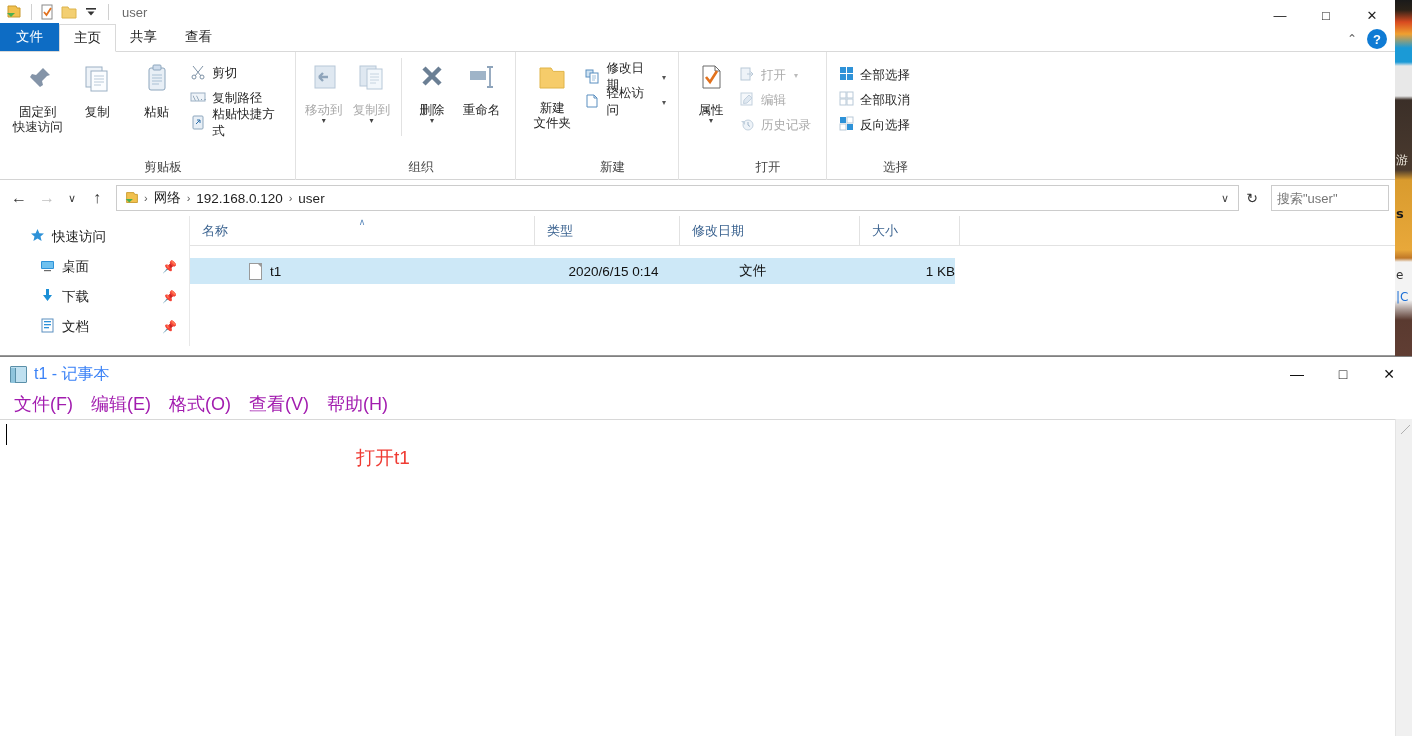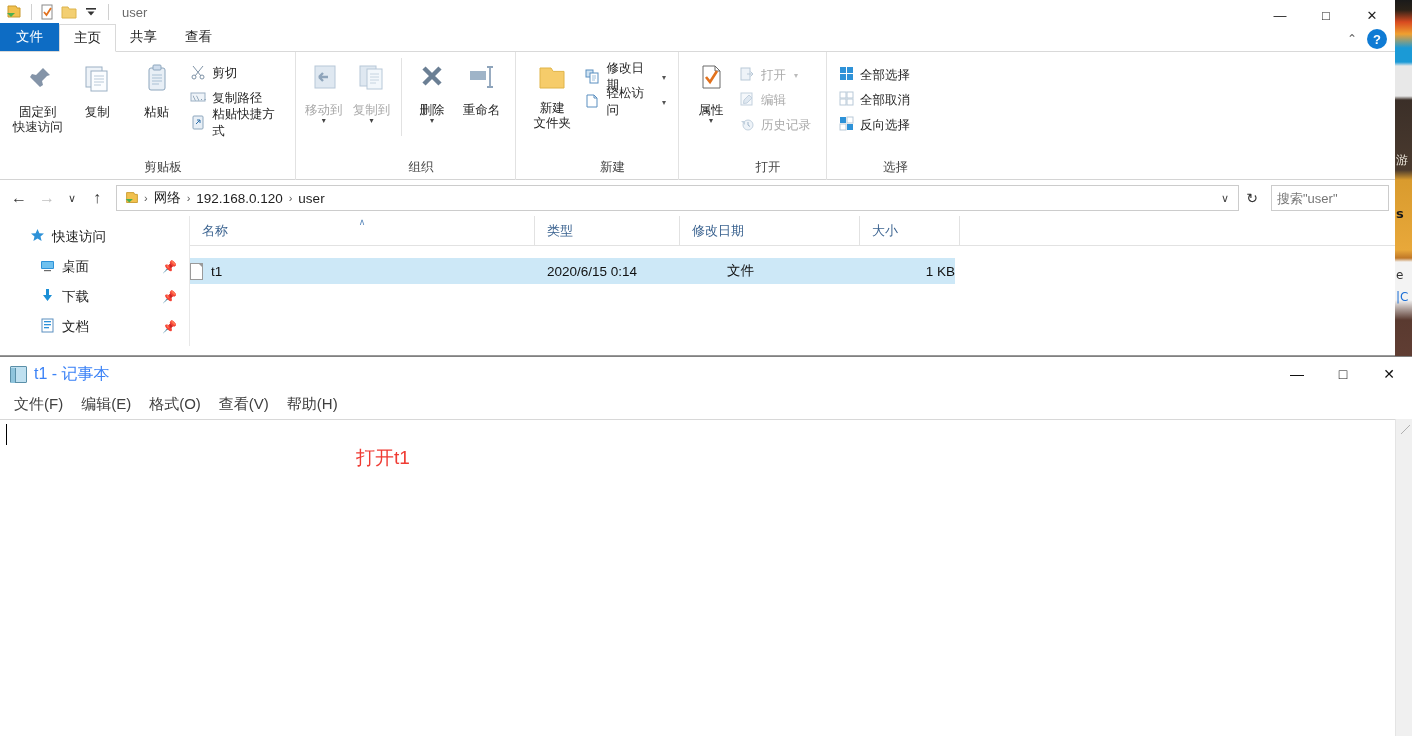--- a/index.html
+++ b/index.html
@@ -179,21 +179,21 @@
   .col.c-size { width: 100px; }
   .col.c-last { flex: 1; border-right: none; }
   .sortarrow {
     position: absolute; left: 50%; top: 1px; transform: translateX(-50%);
     font-size: 9px; color: #5a88bb;
   }
   .filerow {
     height: 26px; width: 765px; display: flex; align-items: center;
     background: #cde8f7; margin-top: 12px;
   }
-  .fr-name { width: 345px; display: flex; align-items: center; gap: 8px; font-size: 13.5px; color: #111; }
+  .fr-name { width: 345px; display: flex; align-items: center; gap: 8px; padding-left: 20px; font-size: 13.5px; color: #111; margin-left: 39px; }
   .fr-date { width: 180px; padding-left: 12px; font-size: 13.5px; color: #111; }
   .fr-type { width: 145px; padding-left: 12px; font-size: 13.5px; color: #111; }
   .fr-size { width: 95px; text-align: right; font-size: 13.5px; color: #111; }
   .fileglyph {
     width: 13px; height: 17px; border: 1px solid #9a9a9a; background: #fff;
     position: relative;
   }
   .fileglyph::after {
     content: ''; position: absolute; right: -1px; top: -1px;
     border-width: 0 5px 5px 0; border-style: solid;
@@ -224,21 +224,21 @@
   .np-ctrl { position: absolute; right: 0; top: 0; display: flex; }
   .np-btn {
     width: 46px; height: 34px; display: flex; align-items: center; justify-content: center;
     font-size: 14px; color: #111;
   }
   .np-menubar {
     height: 26px; display: flex; align-items: center; padding-left: 6px; gap: 2px;
     background: #fff;
   }
   .np-menu {
-    font-size: 15px; color: #404040; padding: 2px 8px;
+    font-size: 18px; color: #a21caf; padding: 2px 8px;
   }
   .np-textarea {
     position: absolute; top: 62px; left: 0; right: 17px; bottom: 0;
     background: #fff; border-top: 1px solid #d8d8d8; padding: 2px 0 0 2px;
     overflow: hidden;
   }
   .np-line {
     font-family: "Liberation Sans", sans-serif; font-size: 17px; color: #000;
     line-height: 27px; padding-left: 3px; white-space: pre;
   }

